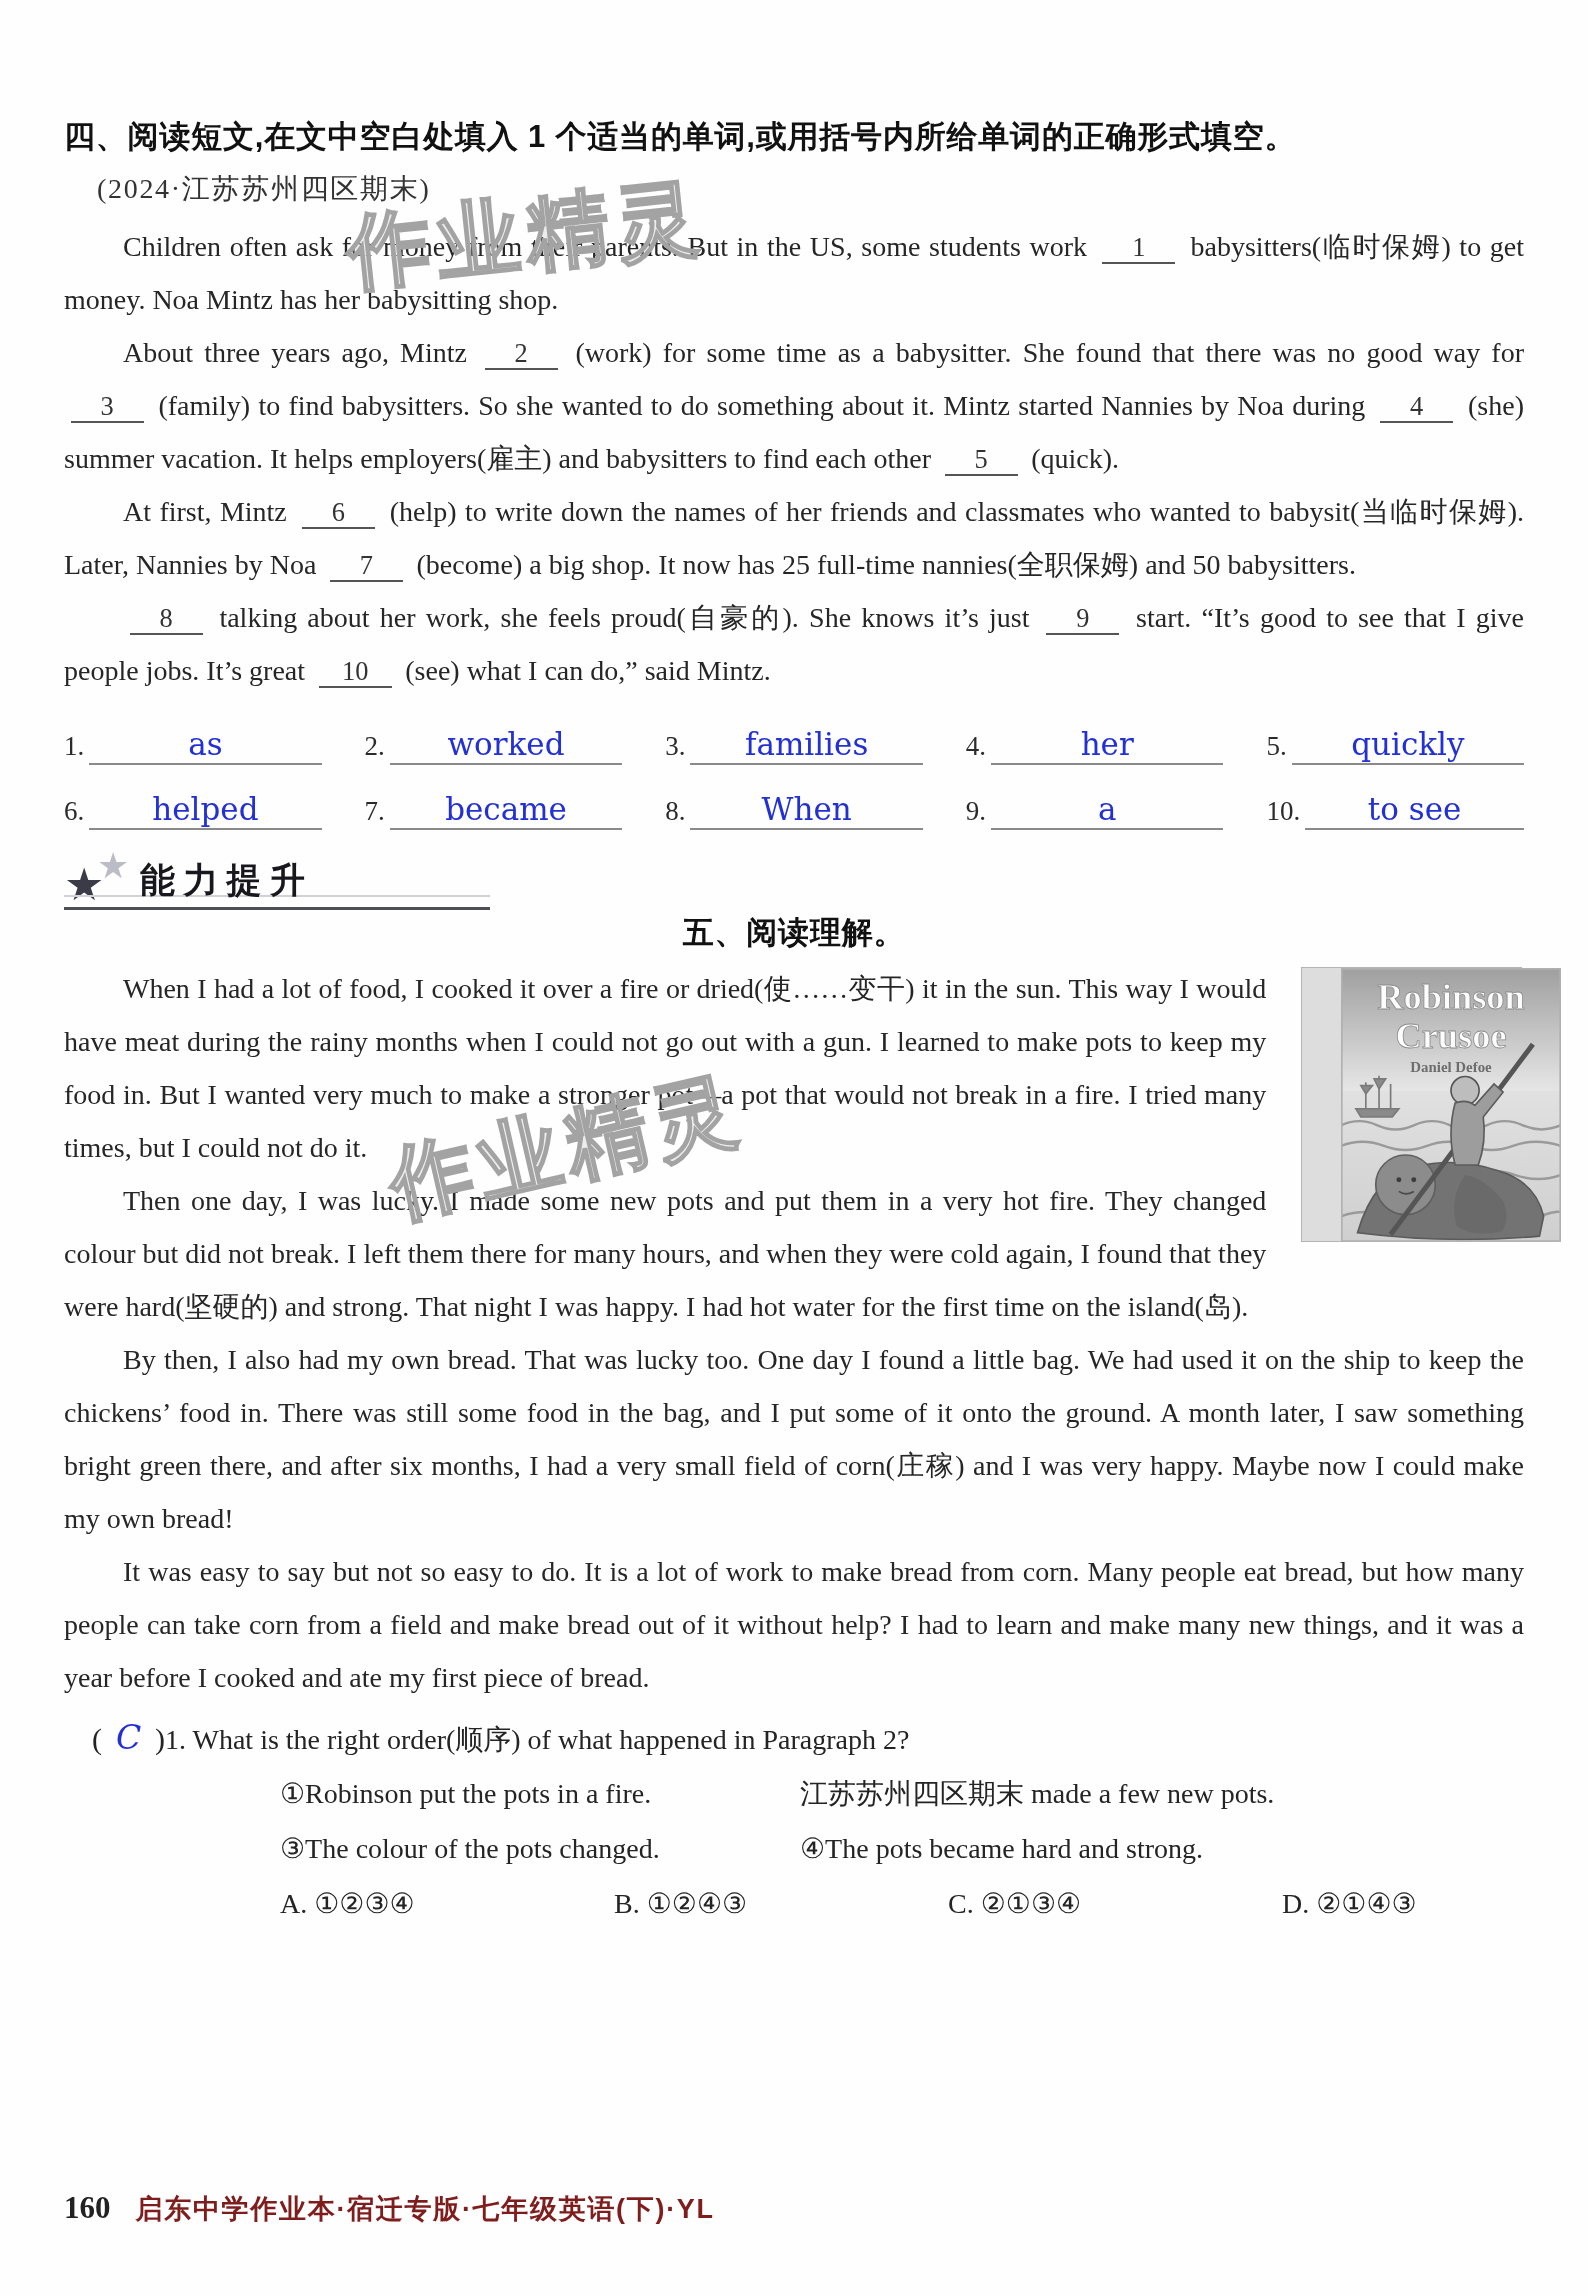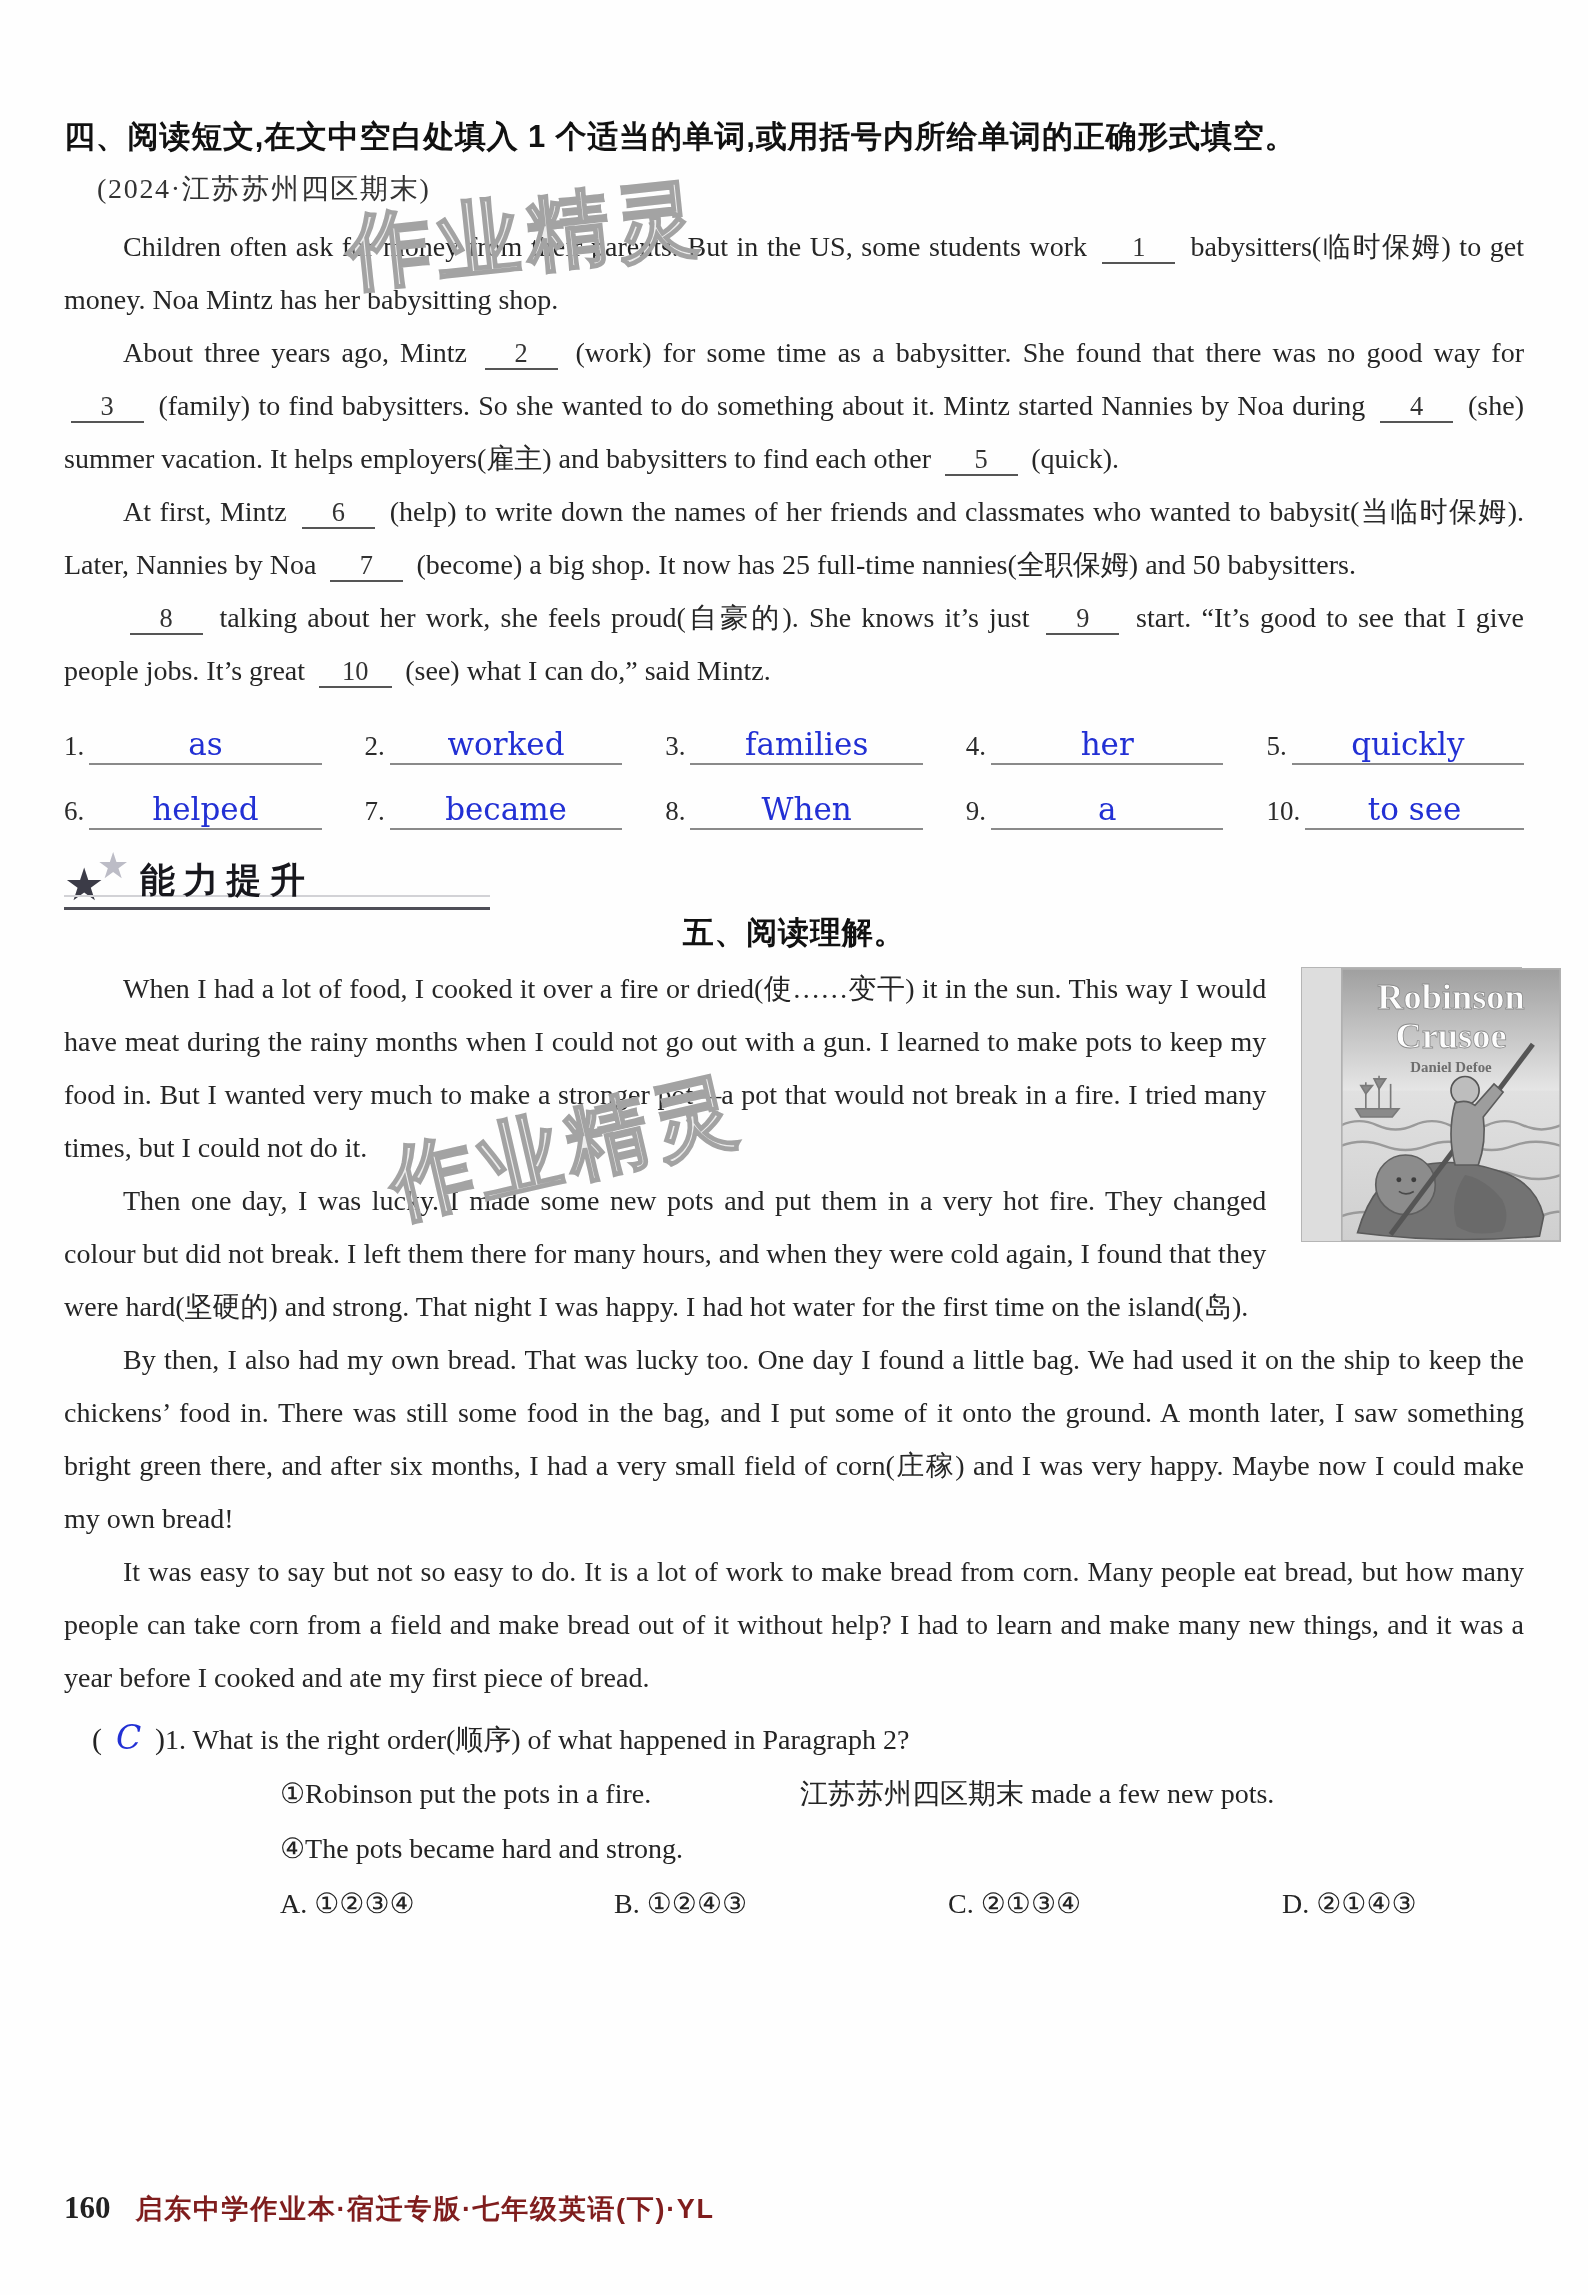--- a/index.html
+++ b/index.html
@@ -233,20 +233,21 @@
     <div class="question">
       <div class="stem">
         <span class="paren">(</span><span class="ans-letter">C</span><span class="paren">)</span><span>1. What is the right order(顺序) of what happened in Paragraph 2?</span>
       </div>
       <div id="statements">
           <div class="stmt-row">
             <span class="stmt">①Robinson put the pots in a fire.</span>
             <span class="stmt">江苏苏州四区期末 made a few new pots.</span>
           </div>
           <div class="stmt-row">
+            <span class="stmt">③The colour of the pots changed.</span>
             <span class="stmt">④The pots became hard and strong.</span>
           </div>
         </div>
       <div class="options" id="options-row">
           <span class="opt">A. ①②③④</span>
           <span class="opt">B. ①②④③</span>
           <span class="opt">C. ②①③④</span>
           <span class="opt">D. ②①④③</span>
         </div>
     </div>

